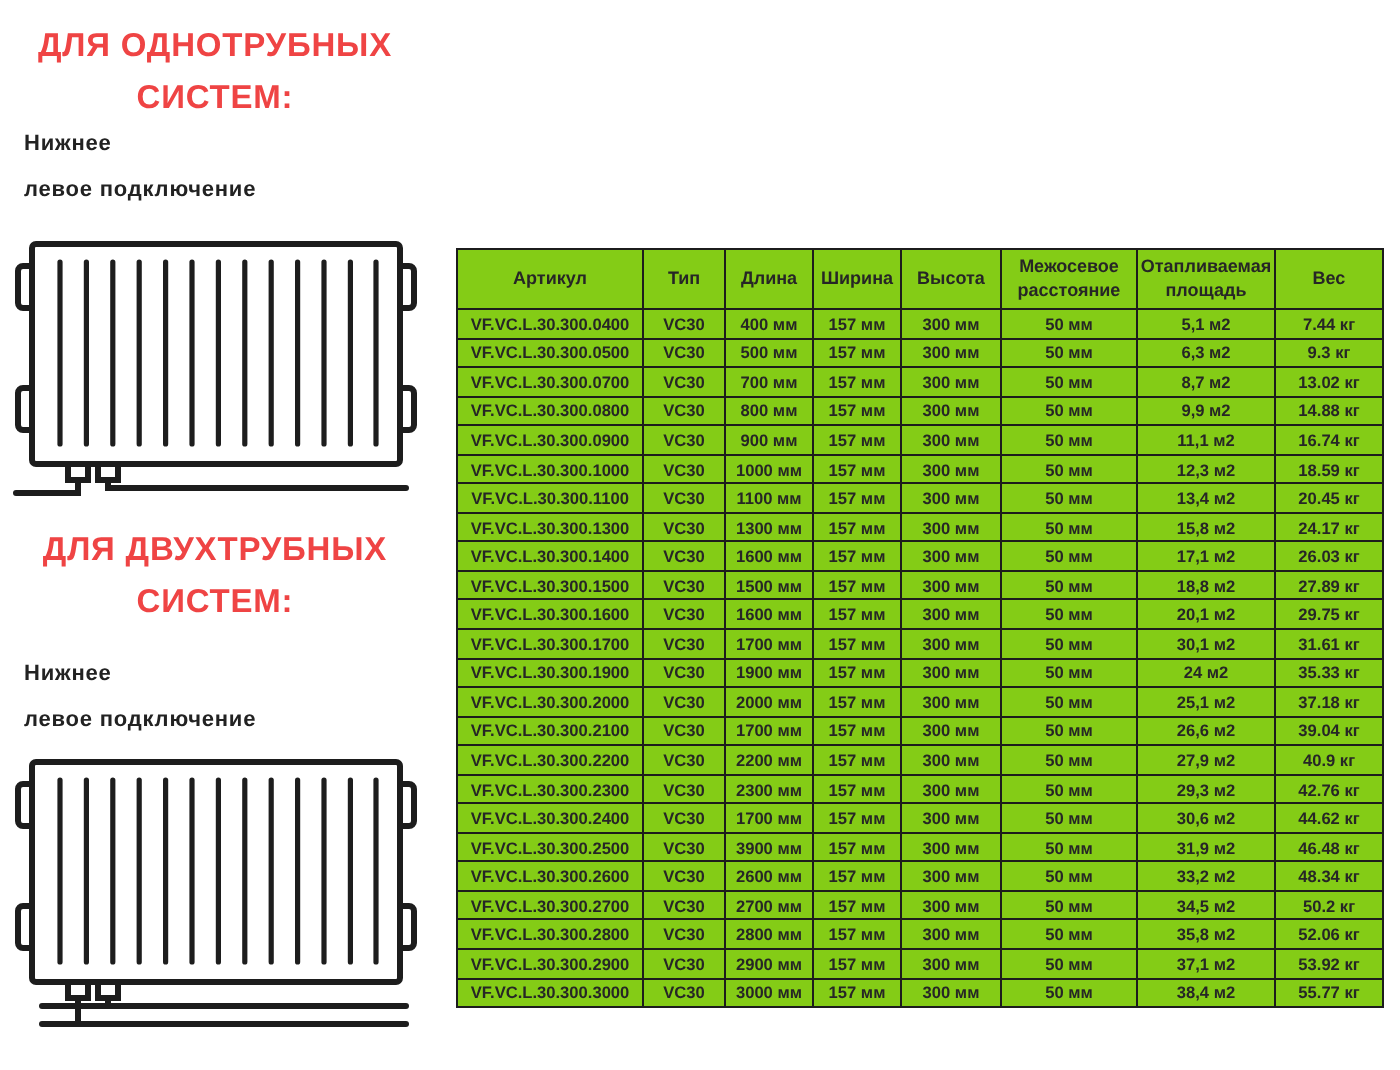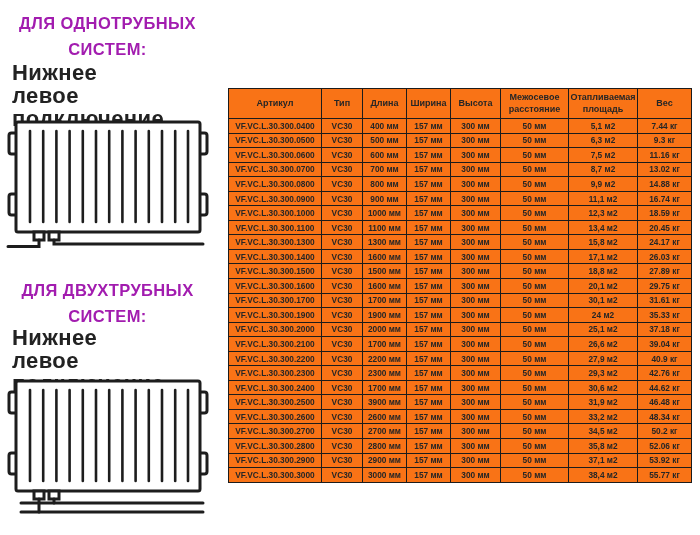--- a/index.html
+++ b/index.html
@@ -8,42 +8,43 @@
     position: relative;
     background: #ffffff;
     font-family: "Liberation Sans", sans-serif;
     color: #1d1d1d;
     overflow: hidden;
   }
   .left-panel { position: absolute; left: 0; top: 0; width: 222px; height: 535px; }
   .big-title {
     position: absolute; left: 0; width: 215px;
     text-align: center; font-weight: 800; font-size: 16.5px;
-    letter-spacing: 0.4px; line-height: 26px; color: #a21caf;
+    letter-spacing: 0.4px; line-height: 26px; color: #ef4444;
   }
   .sub-title {
     position: absolute; left: 12px; width: 205px;
-    text-align: left; font-weight: 700; font-size: 22px;
+    text-align: left; font-weight: 700; font-size: 11px;
     letter-spacing: 0.4px; line-height: 23px; color: #222;
   }
   #title-single { top: 10px; }
   #sub-single   { top: 61px; }
-  #title-double { top: 277px; }
+  #title-double { top: 262px; }
   #sub-double   { top: 326px; }
   .diagram { position: absolute; left: 6px; }
   #diagram-single { top: 114px; }
   #diagram-double { top: 376px; }
   .diagram svg { display: block; }
 
   .spec-table-wrap { position: absolute; left: 228px; top: 88px; }
   table.spec {
     border-collapse: collapse;
     table-layout: fixed;
     width: 463px;
-    background: #f97316;
+    background: #84cc16;
+    margin-top: 36px;
   }
   table.spec th, table.spec td {
     border: 1.5px solid #1c1c1c;
     text-align: center;
     vertical-align: middle;
     font-weight: 700;
     color: #262626;
     overflow: hidden;
     white-space: nowrap;
     padding: 0 1px;
@@ -199,30 +200,20 @@
           <td>VF.VC.L.30.300.0500</td>
           <td>VC30</td>
           <td>500 мм</td>
           <td>157 мм</td>
           <td>300 мм</td>
           <td>50 мм</td>
           <td>6,3 м2</td>
           <td>9.3 кг</td>
         </tr>
         <tr>
-          <td>VF.VC.L.30.300.0600</td>
-          <td>VC30</td>
-          <td>600 мм</td>
-          <td>157 мм</td>
-          <td>300 мм</td>
-          <td>50 мм</td>
-          <td>7,5 м2</td>
-          <td>11.16 кг</td>
-        </tr>
-        <tr>
           <td>VF.VC.L.30.300.0700</td>
           <td>VC30</td>
           <td>700 мм</td>
           <td>157 мм</td>
           <td>300 мм</td>
           <td>50 мм</td>
           <td>8,7 м2</td>
           <td>13.02 кг</td>
         </tr>
         <tr>

